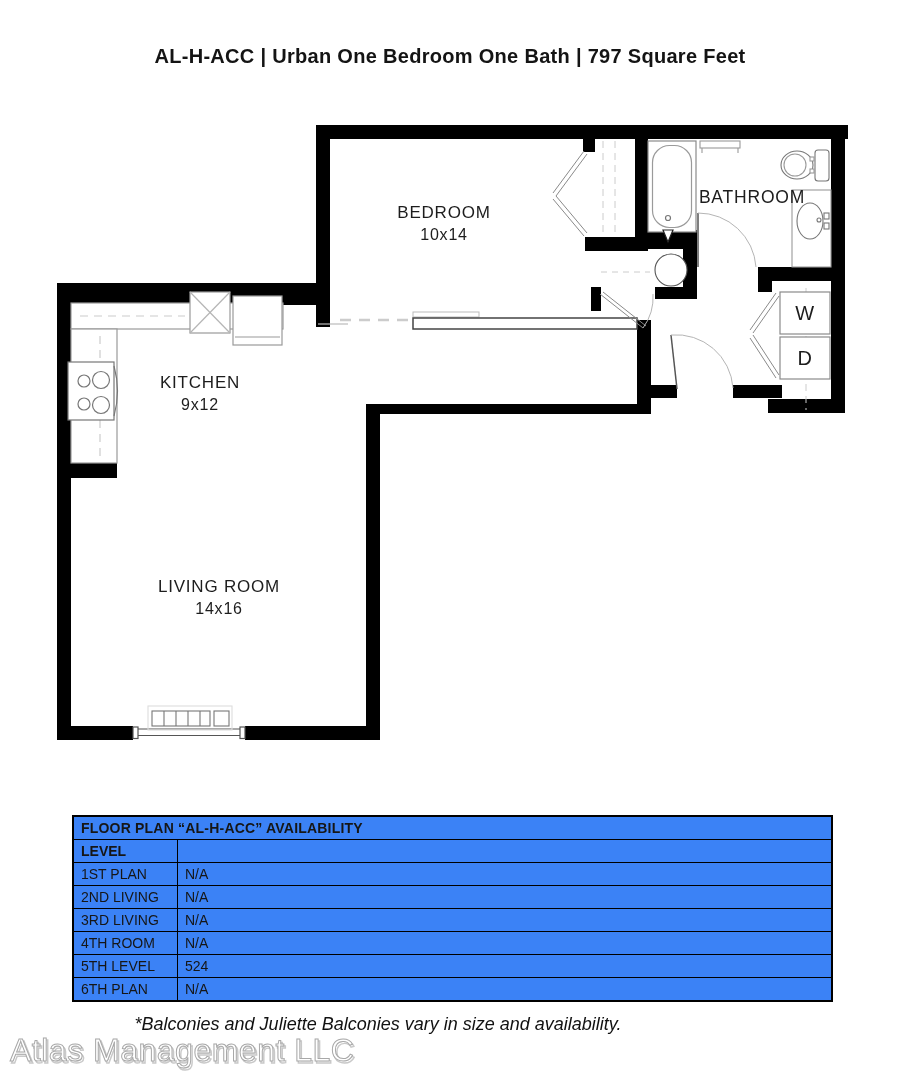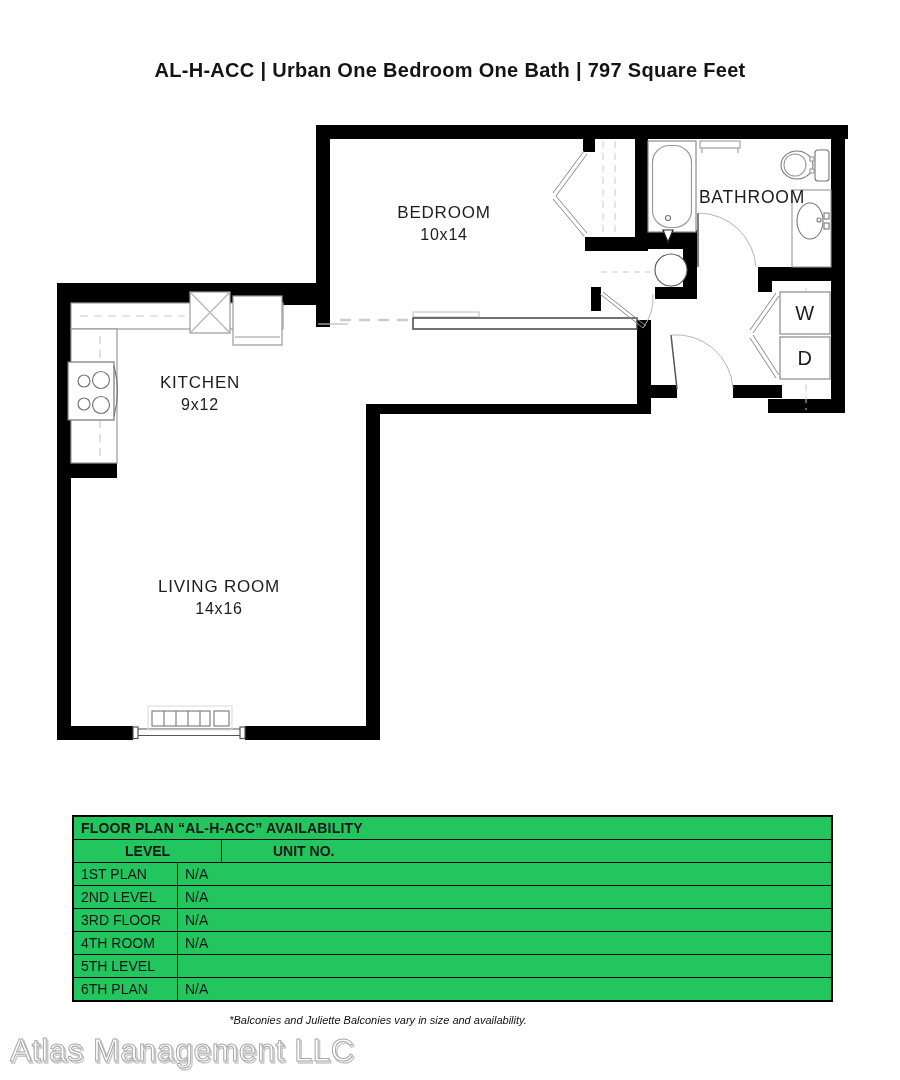--- a/index.html
+++ b/index.html
@@ -1,32 +1,32 @@
 <!DOCTYPE html>
 <html><head>
 <meta charset="utf-8">
 <style>
   html,body{margin:0;padding:0;background:#ffffff;}
   .page{position:relative;width:900px;height:1080px;background:#fff;overflow:hidden;
         font-family:"Liberation Sans",sans-serif;}
-  .plan-title{position:absolute;top:59px;left:0;width:900px;text-align:center;
+  .plan-title{position:absolute;top:45px;left:0;width:900px;text-align:center;
         font-size:20px;font-weight:bold;color:#141414;letter-spacing:.3px;}
   .plan-svg{position:absolute;left:0;top:0;}
   
   .avail{position:absolute;left:72px;top:815px;width:757px;border:2px solid #000;
-        background:#22c55e;color:#161616;}
+        background:#3b82f6;color:#161616;}
   .avail .trow{display:flex;border-bottom:1.5px solid #000;}
   .avail .trow:last-child{border-bottom:none;}
   .avail .cell{padding:3px 0 3px 7px;font-size:14px;line-height:16px;}
   .avail .ttl{font-weight:bold;letter-spacing:.2px;}
-  .avail .hdr{font-weight:bold;margin-left:44px;}
+  .avail .hdr{font-weight:bold;}
   .avail .c1{width:96px;border-right:1.5px solid #000;flex:0 0 auto;}
   .avail .c2{flex:1 1 auto;}
   .footnote{position:absolute;top:1014px;left:0;width:756px;text-align:center;
-        font-size:11px;font-style:italic;font-weight:500;color:#111;}
+        font-size:18px;font-style:italic;font-weight:500;color:#111;}
   .watermark-svg{position:absolute;left:6px;top:1024px;}
   svg text{font-family:"Liberation Sans",sans-serif;}
 </style>
 </head>
 <body>
 
 <div class="page">
 
   <div class="plan-title">AL-H-ACC | Urban One Bedroom One Bath | 797 Square Feet</div>
 
@@ -186,40 +186,40 @@
       <text x="805" y="365" font-size="20">D</text>
     </g>
   </svg>
 
   <div class="avail">
     <div class="trow">
       <div class="cell ttl">FLOOR PLAN “AL-H-ACC” AVAILABILITY</div>
     </div>
     <div class="trow">
       <div class="cell hdr c1">LEVEL</div>
-      <div class="cell hdr c2">UNIT NO.</div>
     </div>
     <div class="trow">
       <div class="cell c1">1ST PLAN</div>
       <div class="cell c2">N/A</div>
     </div>
     <div class="trow">
-      <div class="cell c1">2ND LEVEL</div>
-      <div class="cell c2">N/A</div>
-    </div>
-    <div class="trow">
-      <div class="cell c1">3RD FLOOR</div>
+      <div class="cell c1">2ND LIVING</div>
+      <div class="cell c2">N/A</div>
+    </div>
+    <div class="trow">
+      <div class="cell c1">3RD LIVING</div>
       <div class="cell c2">N/A</div>
     </div>
     <div class="trow">
       <div class="cell c1">4TH ROOM</div>
       <div class="cell c2">N/A</div>
     </div>
     <div class="trow">
       <div class="cell c1">5TH LEVEL</div>
+      <div class="cell c2">524</div>
     </div>
     <div class="trow">
       <div class="cell c1">6TH PLAN</div>
       <div class="cell c2">N/A</div>
     </div>
   </div>
 
   <div class="footnote">*Balconies and Juliette Balconies vary in size and availability.</div>
 
   <svg class="watermark-svg" width="420" height="52" viewBox="0 0 420 52">

